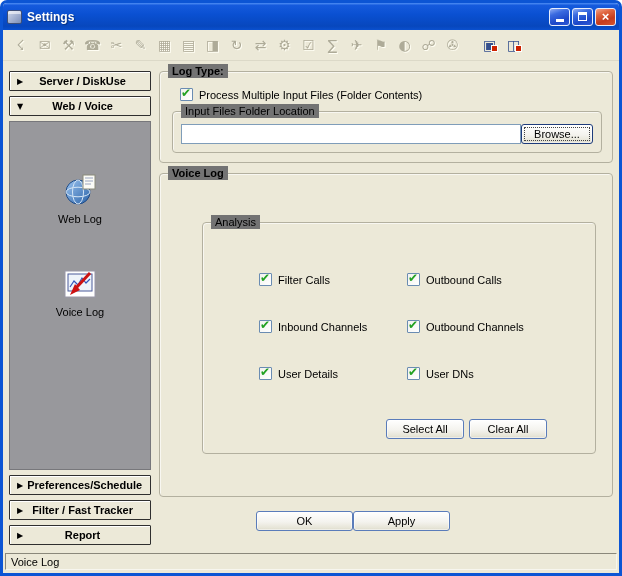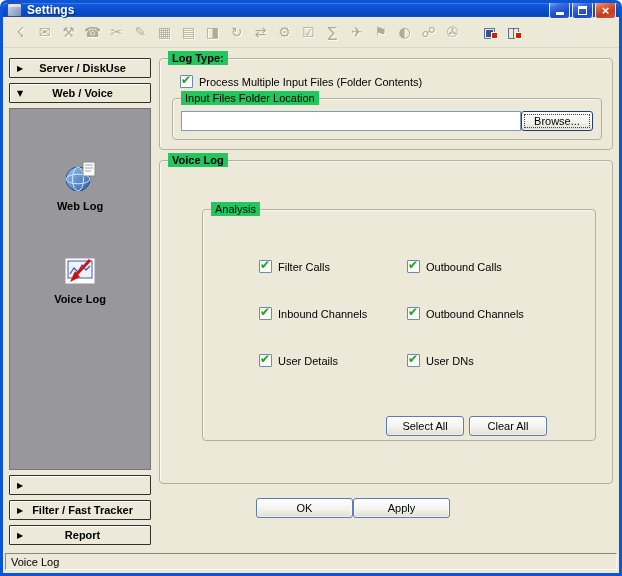--- a/index.html
+++ b/index.html
@@ -9,21 +9,21 @@
     width: 622px; height: 576px;
     border: 3px solid #0c55d4;
     border-radius: 7px 7px 0 0;
     background: #ece9d8;
     display: flex; flex-direction: column;
     overflow: hidden;
   }
 
   
   .titlebar {
-    height: 14px; flex: none;
+    height: 27px; flex: none;
     display: flex; align-items: center;
     padding: 0 3px 0 4px;
     background: linear-gradient(180deg,#4e8df4 0%,#155add 9%,#0a50d2 42%,#0747bd 86%,#0a50cf 100%);
   }
   .title-icon {
     width: 15px; height: 14px; margin-right: 5px; flex: none;
     background: linear-gradient(135deg,#cdd6ea,#7c8fb8);
     border: 1px solid #3d4f78; border-radius: 2px;
     box-shadow: inset 0 3px 0 rgba(255,255,255,.55);
   }
@@ -73,32 +73,32 @@
     display: flex; align-items: center;
     font-size: 11px; font-weight: bold; cursor: pointer;
   }
   .side-arrow { font-family: "DejaVu Sans", sans-serif; font-size: 8px; margin: 0 4px 0 7px; }
   .side-label { flex: 1; text-align: center; padding-right: 12px; white-space: nowrap; }
   .side-panel {
     flex: 1; margin-bottom: 5px;
     background: #98989c; border: 1px solid #77777b;
     display: flex; flex-direction: column; align-items: center;
   }
-  .side-item { margin-top: 52px; display: flex; flex-direction: column; align-items: center; cursor: pointer; font-weight: bold; }
+  .side-item { margin-top: 52px; display: flex; flex-direction: column; align-items: center; cursor: pointer; }
   .side-item + .side-item { margin-top: 44px; }
   .side-item-label { font-size: 11px; color: #000; margin-top: 3px; }
 
   
   .main { flex: 1; display: flex; flex-direction: column; padding-top: 10px; min-width: 0; }
 
   .groupbox { position: relative; border: 1px solid #b3b09f; border-radius: 4px;
     box-shadow: inset 1px 1px 0 rgba(255,255,255,.65); }
   .gb-title {
     position: absolute; top: -8px; left: 8px;
-    background: #22c55e; padding: 0 4px;
+    background: #737373; padding: 0 4px;
     font-size: 11px; line-height: 14px; white-space: nowrap;
   }
   .gb-title.bold { font-weight: bold; }
 
   .groupbox.logtype { height: 92px; flex: none; }
   .groupbox.voicelog { height: 324px; flex: none; margin-top: 10px; }
   .groupbox.folder { height: 42px; margin: 10px 10px 0 12px; }
   .groupbox.analysis { height: 232px; margin: 48px 16px 0 42px; }
 
   .cb-item { display: flex; align-items: center; gap: 6px; font-size: 11px; cursor: pointer; }
@@ -131,21 +131,21 @@
     cursor: pointer;
   }
   .xp-btn.default { border-color: #1e3c7b; outline: 1px dotted #444; outline-offset: -4px; }
   .xp-btn.wide { width: 97px; }
 
   .cb-grid {
     margin: 50px 0 0 56px;
     display: grid; grid-template-columns: 148px auto; row-gap: 34px;
     justify-content: start; align-items: center;
   }
-  .sel-row { position: absolute; right: 48px; bottom: 4px; display: flex; gap: 5px; }
+  .sel-row { position: absolute; right: 48px; bottom: 14px; display: flex; gap: 5px; }
   .sel-row .xp-btn { width: 78px; }
 
   .action-row { margin-top: 14px; display: flex; padding-left: 97px; }
 
   
   .statusbar { height: 22px; flex: none; padding: 2px 2px; }
   .status-field {
     height: 17px; display: flex; align-items: center; padding: 0 5px;
     border: 1px solid; border-color: #8a887b #f7f6ef #f7f6ef #8a887b;
     font-size: 11px;
@@ -236,20 +236,21 @@
               <line x1="26" y1="4" x2="12" y2="19" stroke="#cc1111" stroke-width="3"></line>
               <polygon points="6,26 16,21 11,15" fill="#cc1111"></polygon>
             </svg>
           </span>
           <span class="side-item-label">Voice Log</span>
         </div>
       </div>
 
       <div class="side-btn">
         <span class="side-arrow">▶</span>
+        <span class="side-label">Preferences/Schedule</span>
       </div>
       <div class="side-btn">
         <span class="side-arrow">▶</span>
         <span class="side-label">Filter / Fast Tracker</span>
       </div>
       <div class="side-btn" style="margin-bottom:0;">
         <span class="side-arrow">▶</span>
         <span class="side-label">Report</span>
       </div>
     </div>

